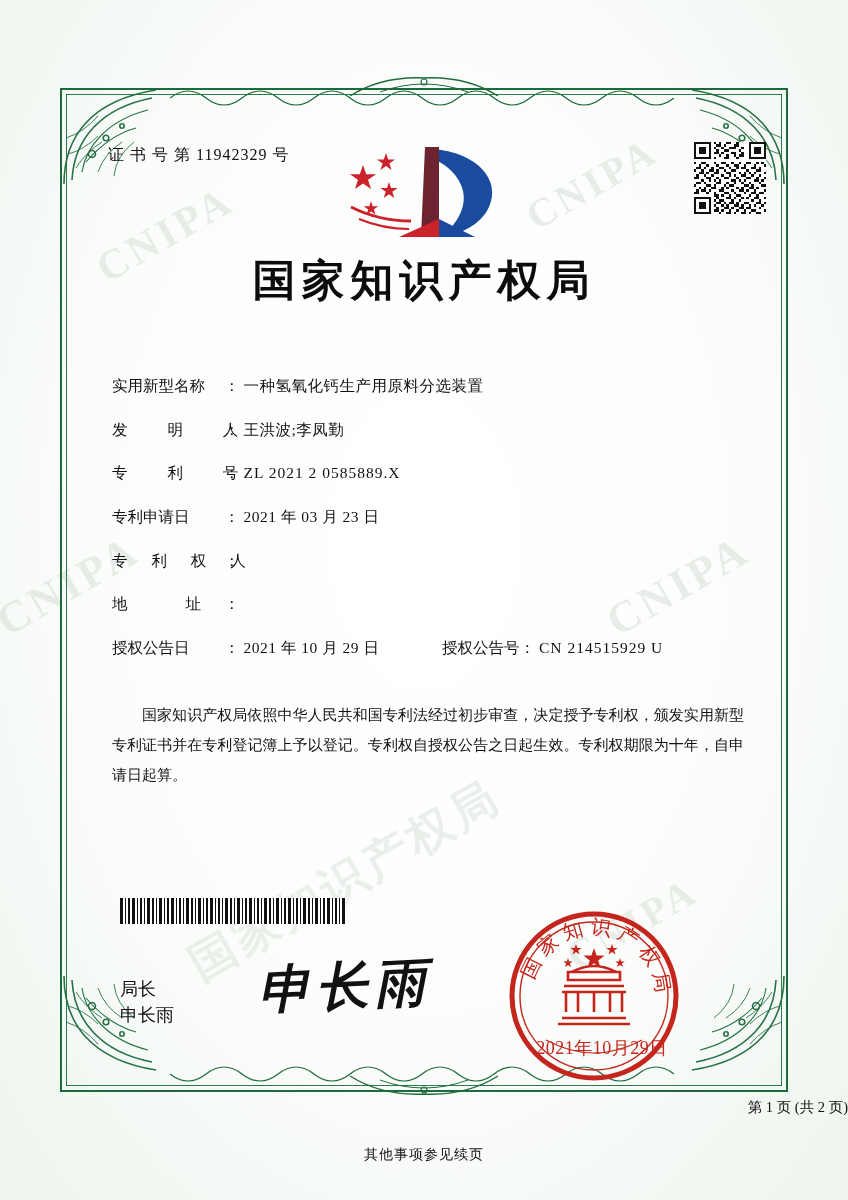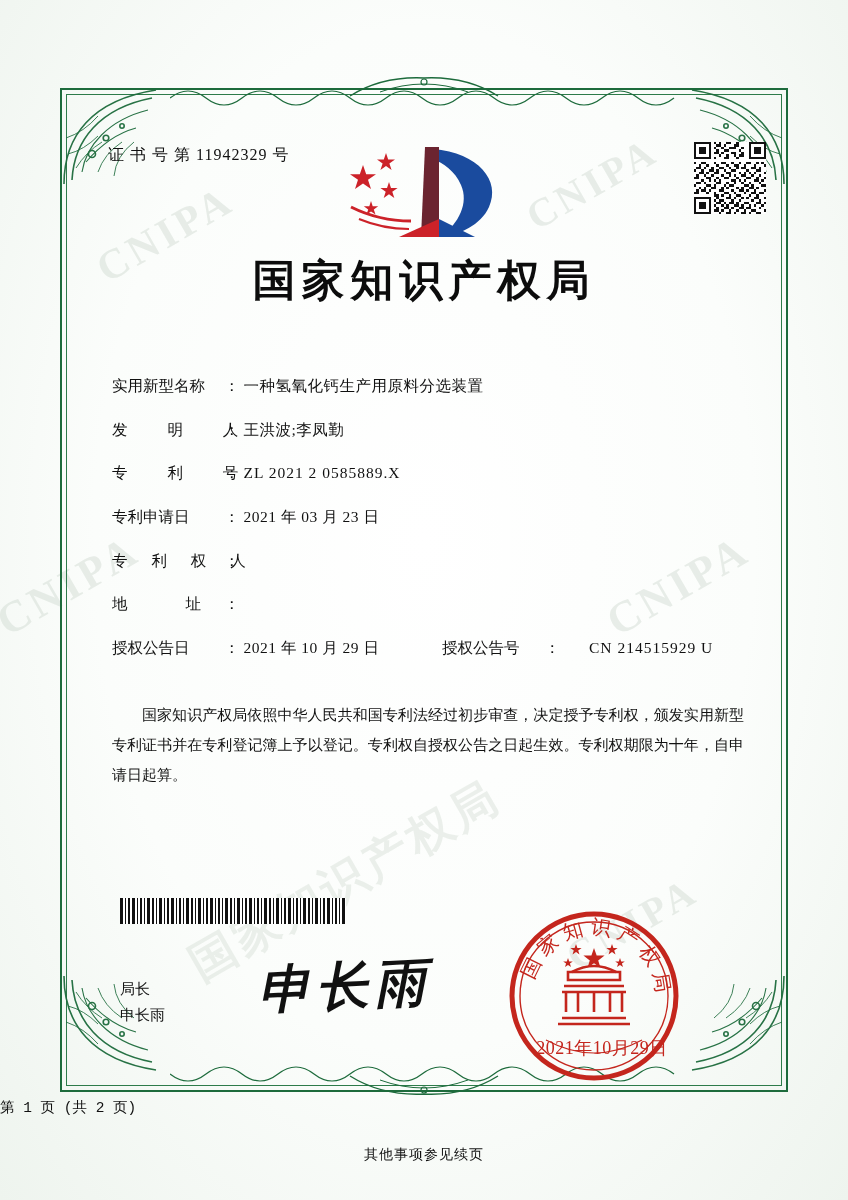--- a/index.html
+++ b/index.html
@@ -153,21 +153,21 @@
   }
   .f-label.sp1 { letter-spacing: 10px; }
   .f-label.sp2 { letter-spacing: 18px; }
   .f-label.sp3 { letter-spacing: 27px; }
   .f-colon { flex: 0 0 auto; margin-right: 4px; }
   .f-value { flex: 1 1 auto; letter-spacing: 0.5px; }
   .f-value.mono { font-family: "Liberation Serif", serif; letter-spacing: 1px; }
 
   .row-split { display: flex; align-items: flex-start; }
   .split-left { width: 330px; display: flex; align-items: baseline; }
-  .split-right { display: flex; align-items: baseline; gap: 25px; }
+  .split-right { display: flex; align-items: baseline; }
   .split-right .f-label { width: auto; flex: 0 0 auto; }
 
   
   .paras {
     position: absolute;
     left: 112px;
     top: 700px;
     width: 632px;
     font-size: 15px;
     line-height: 30px;
@@ -184,21 +184,21 @@
     width: 226px;
     height: 26px;
   }
   .barcode svg { display: block; }
 
   
   .sig-label {
     position: absolute;
     left: 120px;
     top: 976px;
-    font-size: 15px;
+    font-size: 18px;
     line-height: 26px;
     color: #111;
   }
   .sig-script {
     position: absolute;
     left: 258px;
     top: 952px;
     font-size: 52px;
     font-family: "Liberation Serif", "DejaVu Serif", serif;
     font-weight: bold;
@@ -226,24 +226,23 @@
     font-size: 18px;
     color: #c4261d;
     letter-spacing: 0.5px;
   }
 
   
   .page-num {
     position: absolute;
     left: 0; right: 0;
     top: 1098px;
-    text-align: left;
+    text-align: right;
     font-size: 14.5px;
     color: #111;
-    font-family: Liberation Mono, monospace;
   }
   .footnote {
     position: absolute;
     left: 0; right: 0;
     top: 1146px;
     text-align: center;
     font-size: 14px;
     color: #111;
     letter-spacing: 1px;
   }

